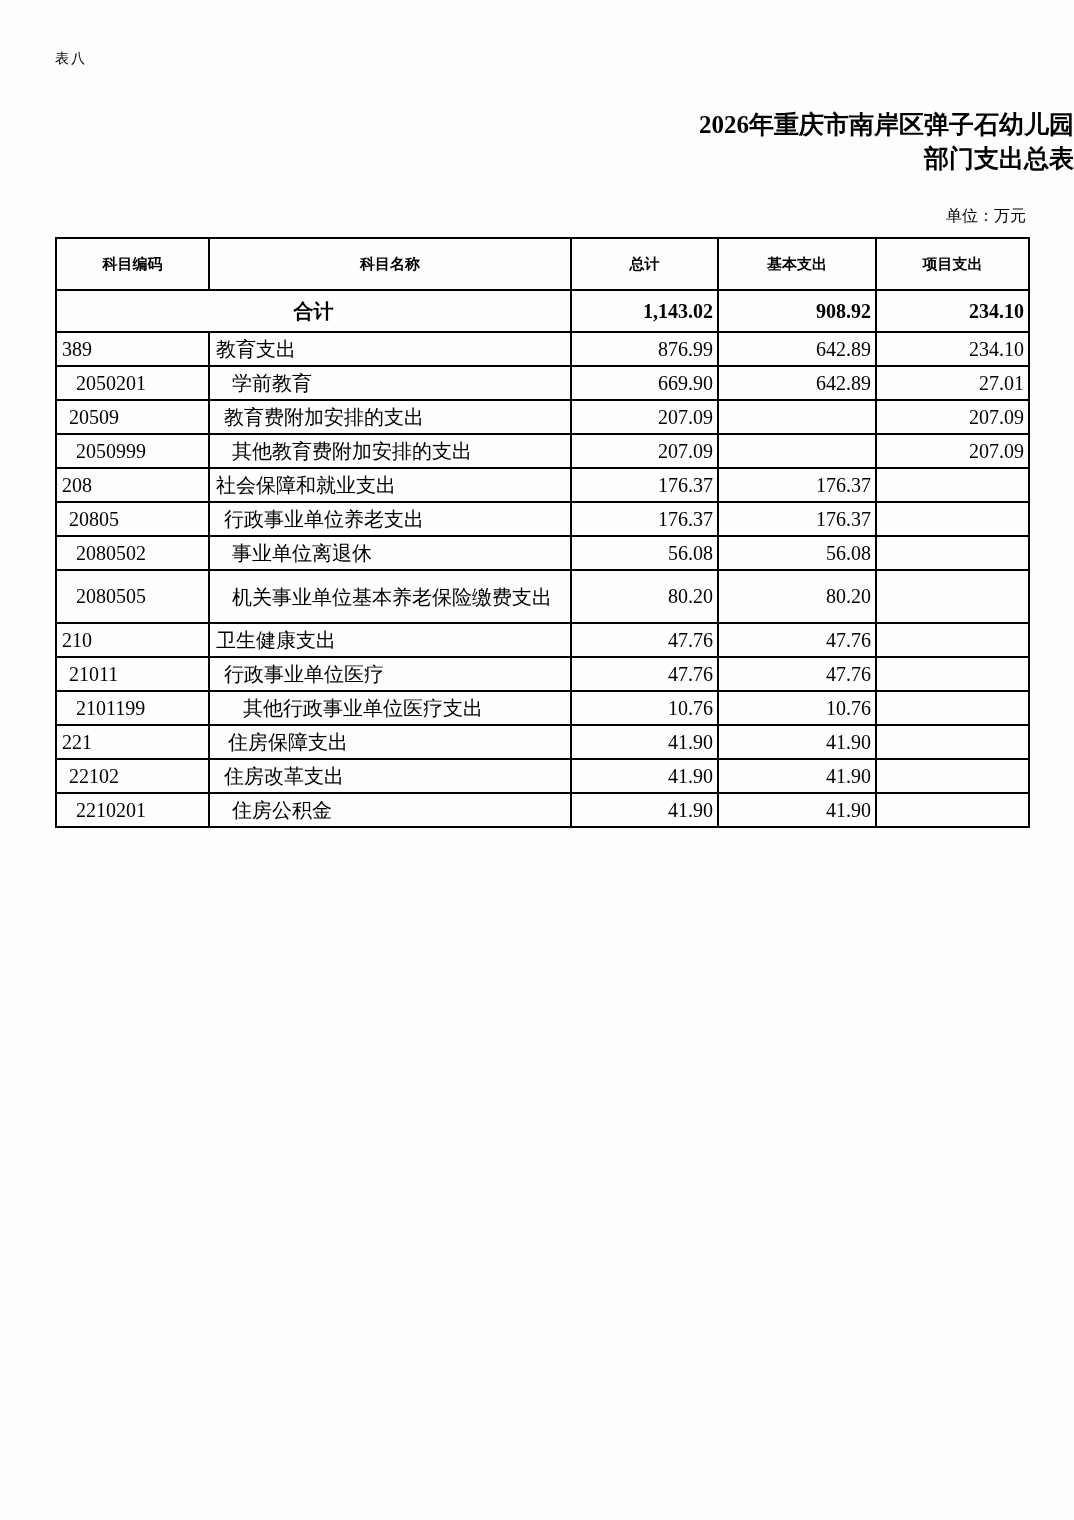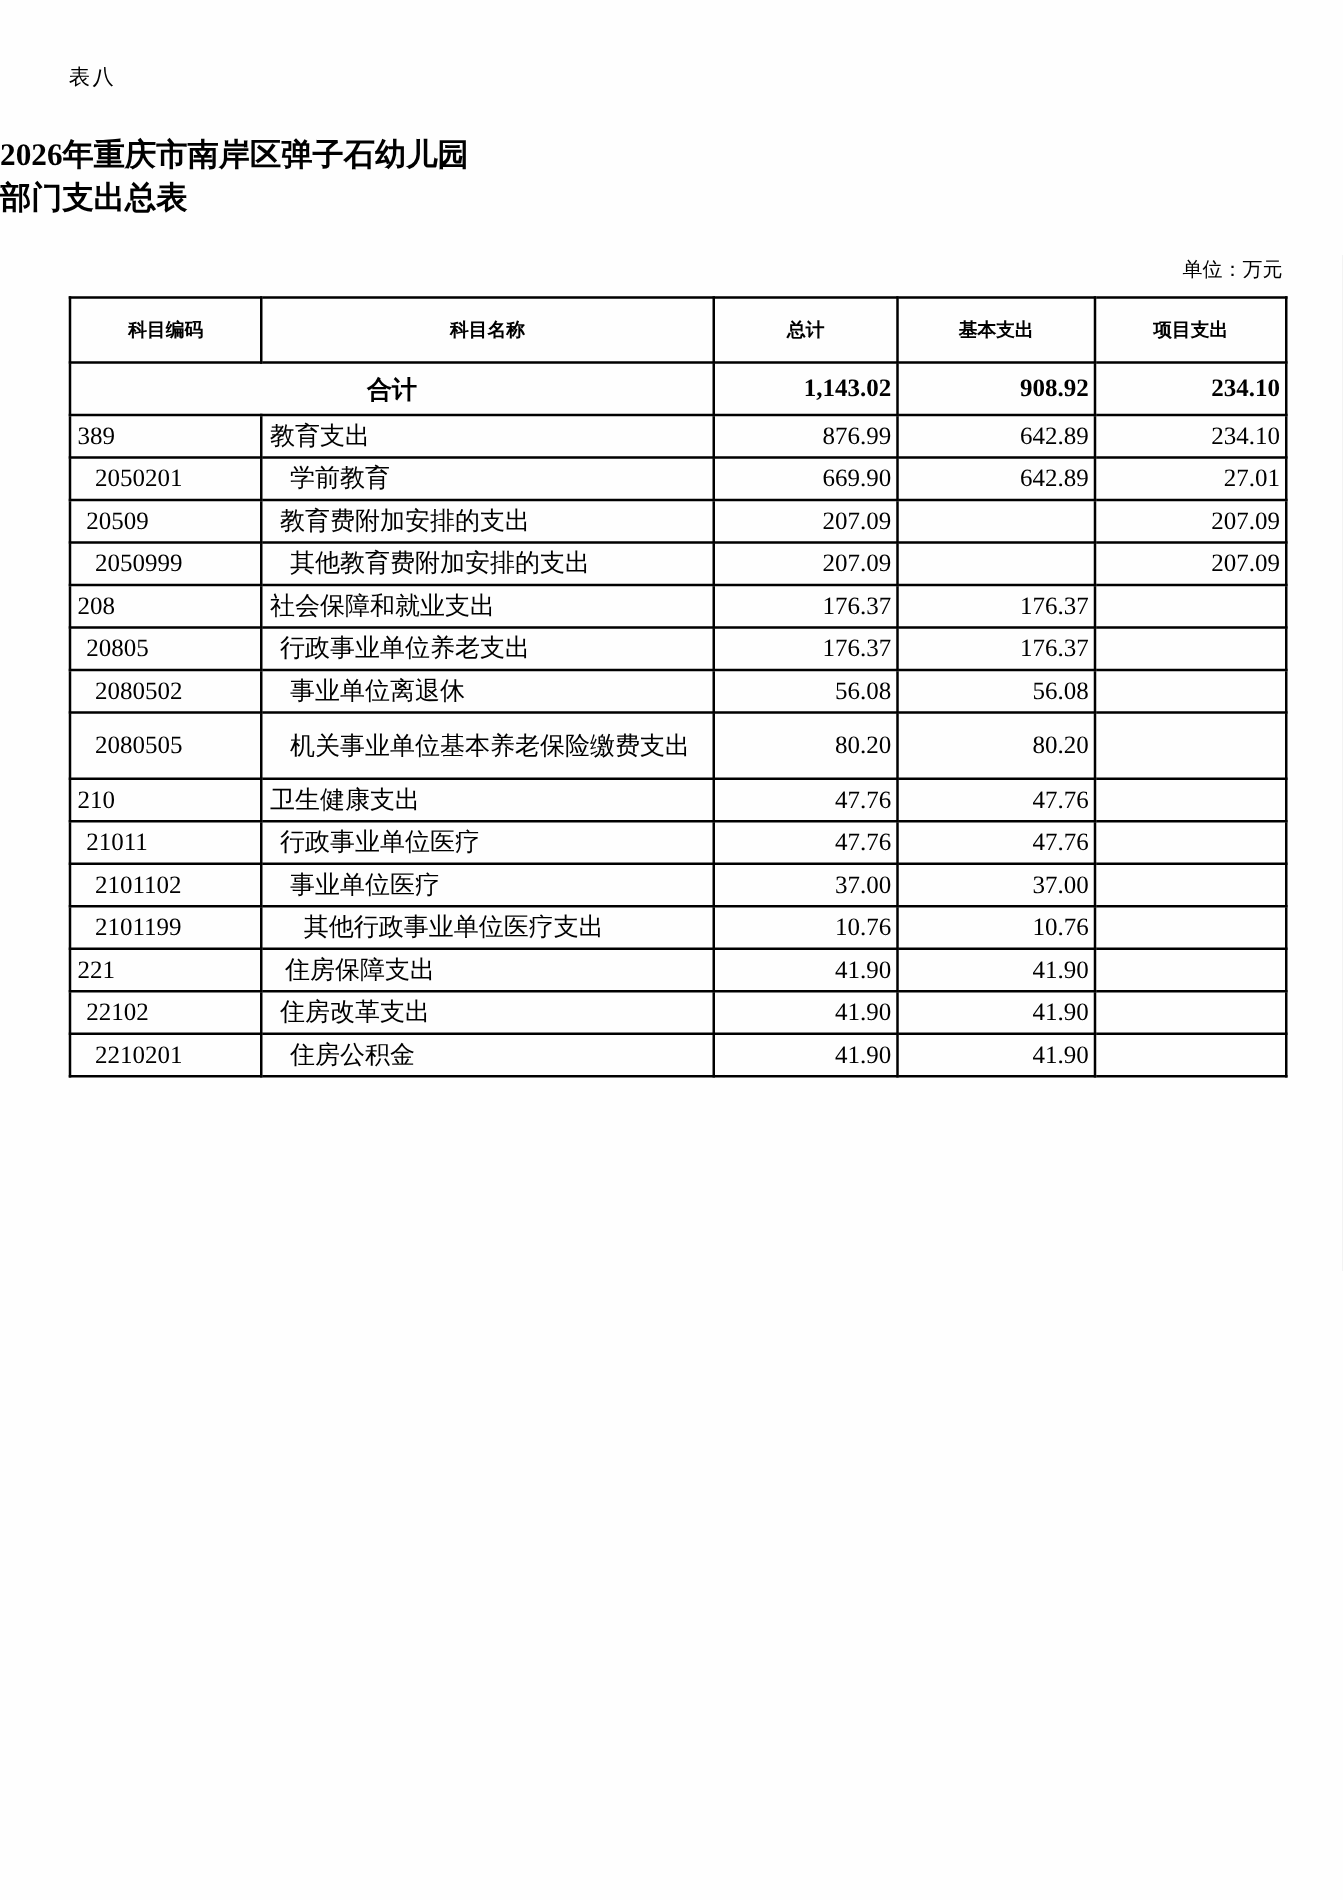--- a/index.html
+++ b/index.html
@@ -12,30 +12,30 @@
     height: 1520px;
     margin: 0 auto;
     background: #fefefe;
     overflow: hidden;
   }
 
   .corner-label {
     position: absolute;
     left: 55px;
     top: 50px;
-    font-size: 17px;
+    font-size: 14px;
     letter-spacing: 2px;
   }
 
   .doc-title {
     position: absolute;
     left: 0;
     top: 108px;
     width: 100%;
-    text-align: left;
+    text-align: right;
     font-weight: bold;
     font-size: 25px;
     line-height: 34px;
   }
 
   .unit-note {
     position: absolute;
     right: 48px;
     top: 206px;
     font-size: 16px;
@@ -185,27 +185,20 @@
     </tr>
 
     <tr class="data-row">
       <td class="code" style="padding-left: 12px;">21011</td>
       <td class="name" style="padding-left: 14px;">行政事业单位医疗</td>
       <td class="num">47.76</td>
       <td class="num">47.76</td>
       <td class="num"></td>
     </tr>
 
-    <tr class="data-row">
-      <td class="code" style="padding-left: 19px;">2101102</td>
-      <td class="name" style="padding-left: 22px;">事业单位医疗</td>
-      <td class="num">37.00</td>
-      <td class="num">37.00</td>
-      <td class="num"></td>
-    </tr>
 
     <tr class="data-row">
       <td class="code" style="padding-left: 19px;">2101199</td>
       <td class="name" style="padding-left: 33px;">其他行政事业单位医疗支出</td>
       <td class="num">10.76</td>
       <td class="num">10.76</td>
       <td class="num"></td>
     </tr>
 
     <tr class="data-row">

